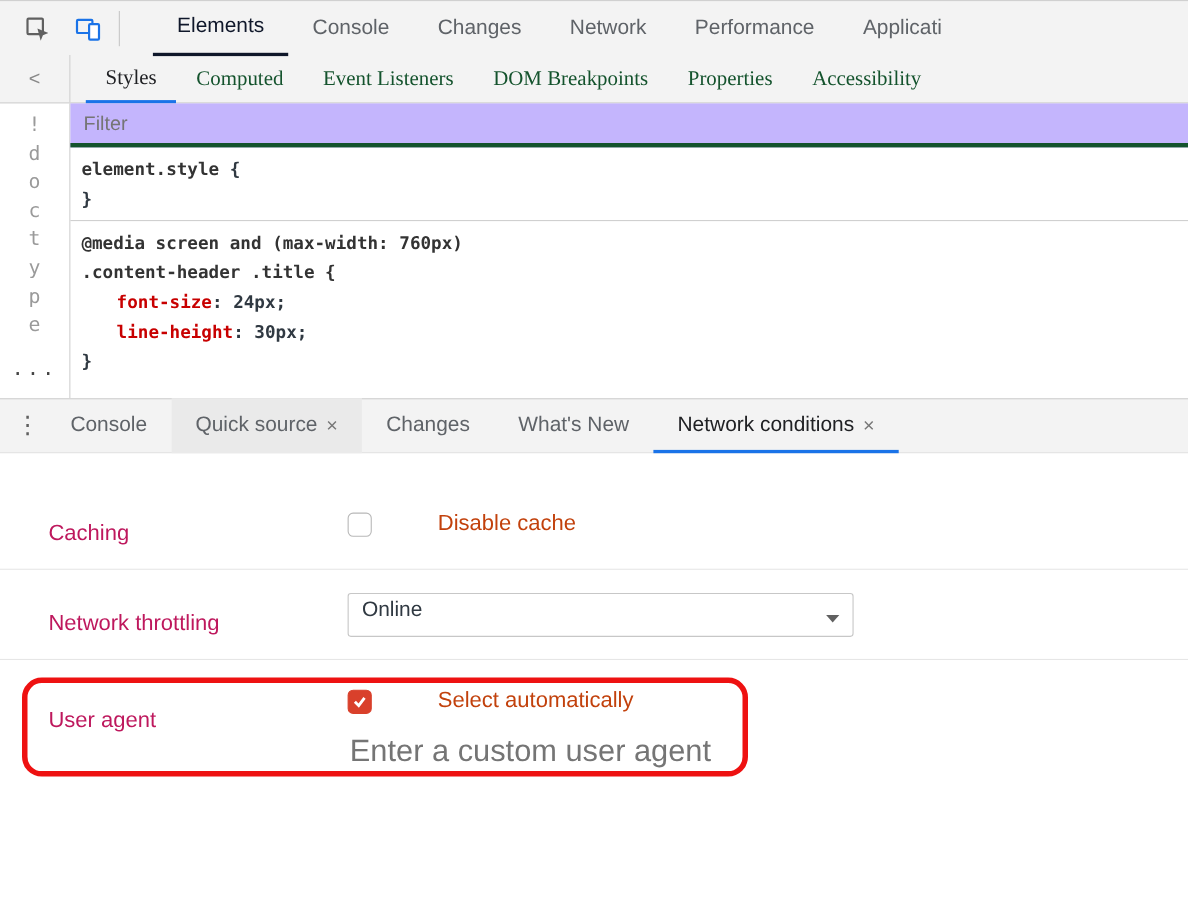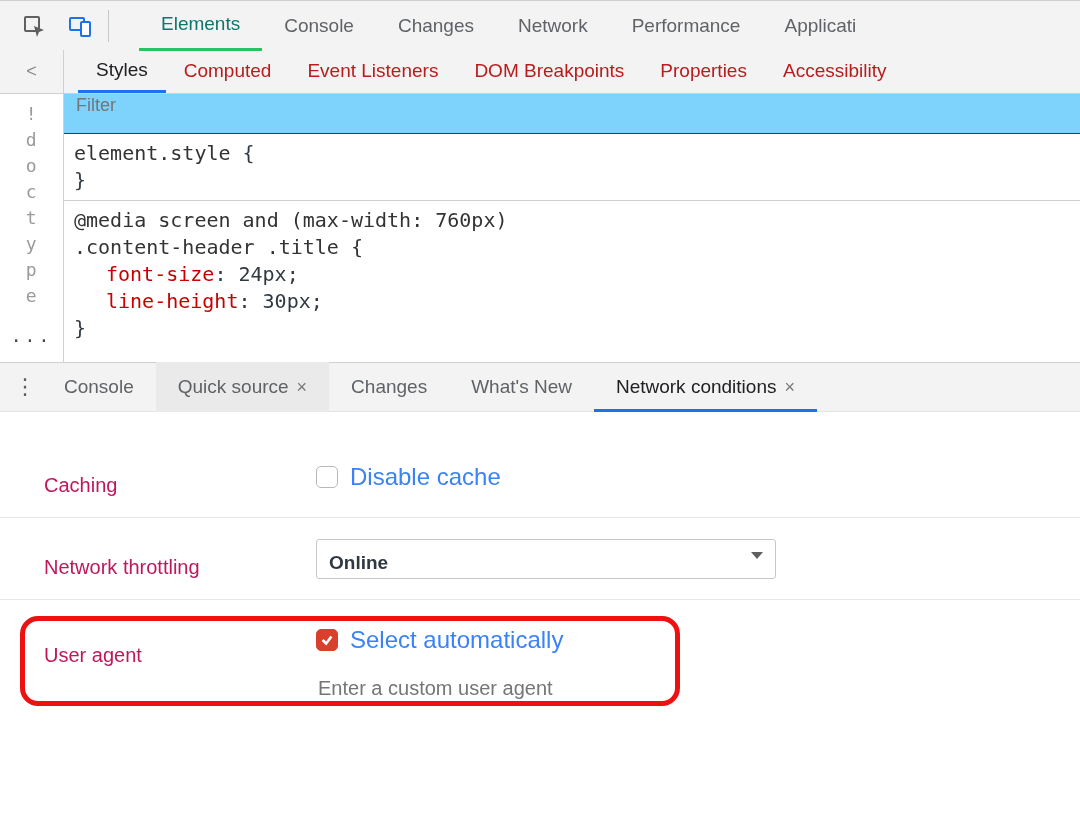--- a/index.html
+++ b/index.html
@@ -35,47 +35,48 @@
     margin-right: 30px;
   }
   .main-tab {
     padding: 0 22px;
     height: 50px;
     display: flex; align-items: center;
     color: #5f6368;
     cursor: default;
   }
   .main-tab.active {
-    color: #0f766e;
-    border-bottom: 3px solid #22c55e;
+    color: #0f172a;
+    border-bottom: 3px solid #0f172a;
   }
 
   
   .mid-row {
     display: flex;
     height: 44px;
     border-bottom: 1px solid #d0d0d0;
     background: #f3f3f3;
   }
   .dom-crumb-col {
     width: 64px;
     display: flex; align-items: center; justify-content: center;
     border-right: 1px solid #d0d0d0;
     color: #888;
     font-size: 18px;
   }
   .sub-tabs {
-    display: flex; align-items: flex-end;
+    display: flex; align-items: flex-start;
     padding-left: 14px;
+    font-family: Liberation Serif, serif;
   }
   .sub-tab {
     padding: 0 18px;
     height: 44px;
     display: flex; align-items: center;
-    color: #b91c1c;
+    color: #14532d;
   }
   .sub-tab.active {
     color: #202124;
     border-bottom: 3px solid #1a73e8;
   }
 
   
   .styles-area {
     display: flex;
     height: 268px;
@@ -91,36 +92,37 @@
     display: flex; justify-content: center; align-items: center;
     font-family: Menlo, monospace;
     font-size: 18px;
     letter-spacing: 0.5px;
   }
   .gutter .dots { letter-spacing: 3px; color:#444; }
   .styles-body { flex: 1; display: flex; flex-direction: column; }
 
   .filter-row {
     height: 40px;
-    border-bottom: 1px solid #14532d;
-    display: flex; align-items: flex-start;
+    border-bottom: 4px solid #14532d;
+    display: flex; align-items: center;
     padding: 0 10px;
-    background: #7dd3fc;
+    background: #c4b5fd;
   }
   .filter-row input {
     border: none; outline: none; background: transparent;
     font-size: 18px; width: 100%;
     color: #555;
   }
 
   .rule-block {
     padding: 6px 10px 6px 10px;
     border-bottom: 1px solid #d0d0d0;
     line-height: 27px;
-    font-size: 20px;
+    font-size: 16px;
+    font-weight: bold;
   }
   .rule-block .sel { color: #333; }
   .rule-block .media { color: #333; }
   .prop   { color: #c80000; padding-left: 32px; text-align: right; }
   .val    { color: #303942; }
   .punct  { color: #303942; }
 
   
   .drawer-tabs {
     display: flex; align-items: center;
@@ -167,41 +169,41 @@
   .nc-controls { flex:1; display:flex; flex-direction:column; gap:14px; align-items:flex-start; }
   .chk {
     width:22px; height:22px; border:1.5px solid #b8b8b8; border-radius:5px;
     display:inline-flex; align-items:center; justify-content:center;
     margin-right:12px; vertical-align:middle;
   }
   .chk.checked {
     background:#d9402b; border-color:#d9402b; color:#fff;
   }
   .chk.checked svg { width:14px; height:14px; stroke:#fff; stroke-width:3; fill:none; }
-  .chk-label { display:flex; align-items:center; font-size:24px; color:#3b82f6; }
+  .chk-label { display:flex; align-items:center; font-size:20px; color:#c2410c;gap:48px; }
 
   .select {
     width: 460px; height:40px;
     border:1px solid #c7c7c7; border-radius:3px;
-    display:flex; align-items:flex-start; justify-content:space-between;
-    padding:12px 12px; font-size:19px; color:#303942; background:#fff;font-weight:bold;
+    display:flex; align-items:flex-end; justify-content:space-between;
+    padding:12px 12px; font-size:19px; color:#303942; background:#fff;
   }
   .select.disabled { color:#b5b5b5; }
   .caret {
     width:0; height:0;
     border-left:6px solid transparent;
     border-right:6px solid transparent;
     border-top:7px solid #606060;
   }
   .select.disabled .caret { border-top-color:#c7c7c7; }
 
   .ua-input {
     width:460px; height:40px;
     border:none; outline:none;
-    font-size:20px; color:#14532d;
+    font-size:28px; color:#14532d;
     padding:0 2px;
   }
 
   
   .highlight-box {
     position: absolute;
     border: 5px solid #e11;
     border-radius: 18px;
     pointer-events: none;
   }

